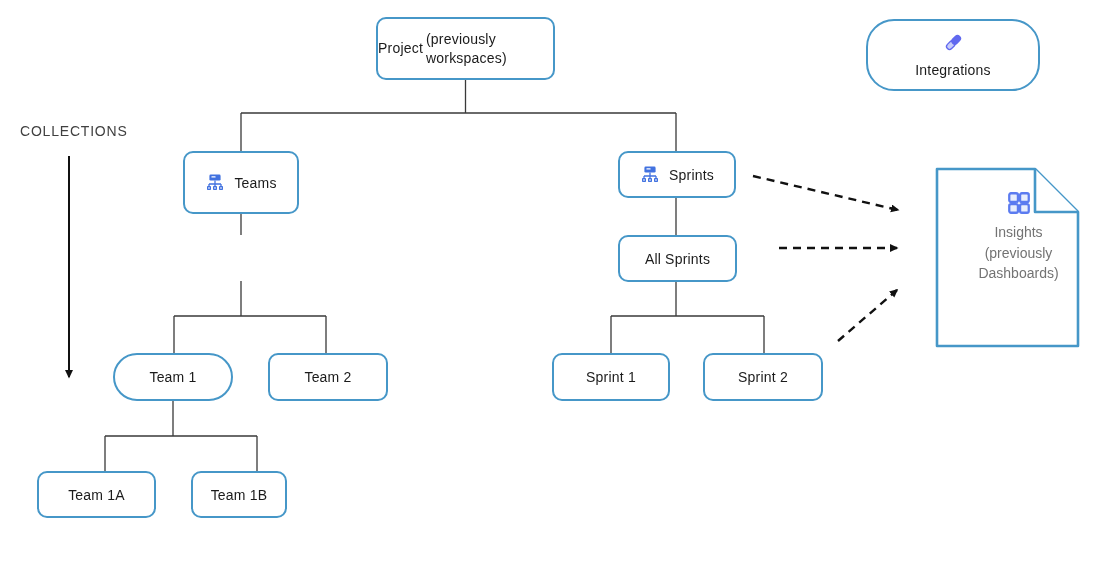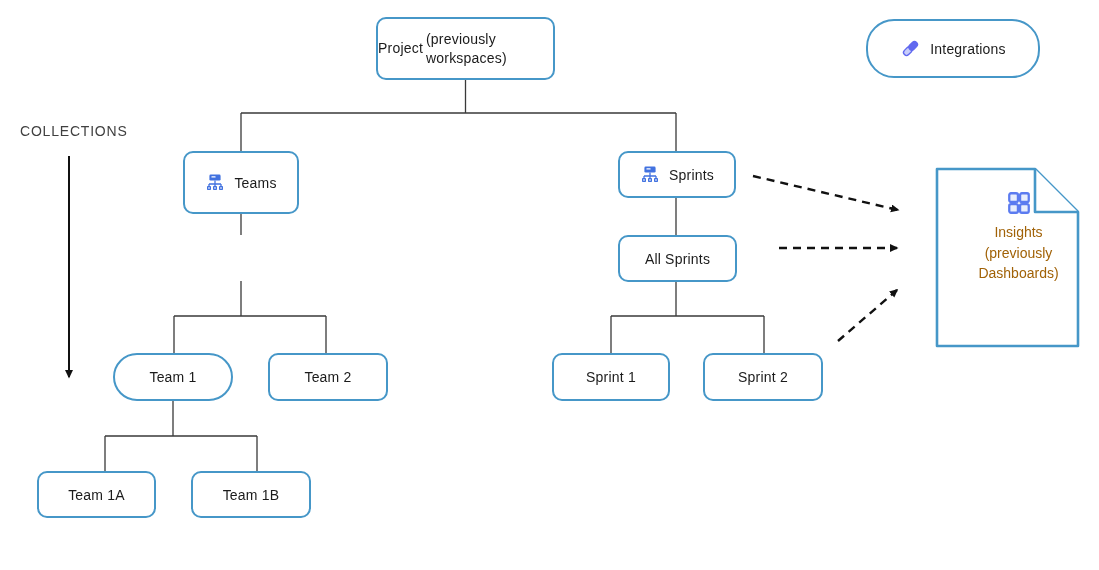--- a/index.html
+++ b/index.html
@@ -16,21 +16,21 @@
   }
   .node.col{flex-direction:row;gap:3px;line-height:19px;}
   .pill{border-radius:28px;}
   .icon{display:flex;align-items:center;justify-content:center;}
   .collections{
     position:absolute;left:20px;top:123px;font-size:14px;letter-spacing:.8px;color:#404040;
   }
   .insights{
     position:absolute;left:937px;top:190px;width:163px;height:120px;
     display:flex;flex-direction:column;align-items:center;gap:6px;
-    font-size:14px;line-height:20.5px;text-align:center;color:#a16207;
+    font-size:14px;line-height:20.5px;text-align:center;color:#737373;
   }
   .insights .lines{display:flex;flex-direction:column;}
 </style>
 </head>
 <body>
 
 <div class="canvas">
 
   <svg class="layer" width="1099" height="570" viewBox="0 0 1099 570">
     <defs>
@@ -111,25 +111,25 @@
   <div class="node" style="left:552px;top:353px;width:118px;height:48px;">
     <span>Sprint 1</span>
   </div>
   <div class="node" style="left:703px;top:353px;width:120px;height:48px;">
     <span>Sprint 2</span>
   </div>
 
   <div class="node" style="left:37px;top:471px;width:119px;height:47px;">
     <span>Team 1A</span>
   </div>
-  <div class="node" style="left:191px;top:471px;width:120px;height:47px;">
+  <div class="node" style="left:191px;top:471px;width:96px;height:47px;">
     <span>Team 1B</span>
   </div>
 
-  <div class="node pill" style="left:866px;top:19px;width:174px;height:59px;">
+  <div class="node pill" style="left:866px;top:19px;width:174px;height:72px;flex-direction:column;">
     <span class="icon">
       <svg width="21" height="21" viewBox="0 0 24 24">
         <g transform="rotate(-45 12 12)">
           <rect x="2.2" y="8.6" width="11" height="6.8" rx="3.4" fill="#C8CDFA" stroke="#6169EF" stroke-width="1.5"></rect>
           <rect x="10.8" y="8.6" width="11" height="6.8" rx="3.4" fill="#6169EF" stroke="#6169EF" stroke-width="1.5"></rect>
         </g>
       </svg>
     </span>
     <span>Integrations</span>
   </div>

